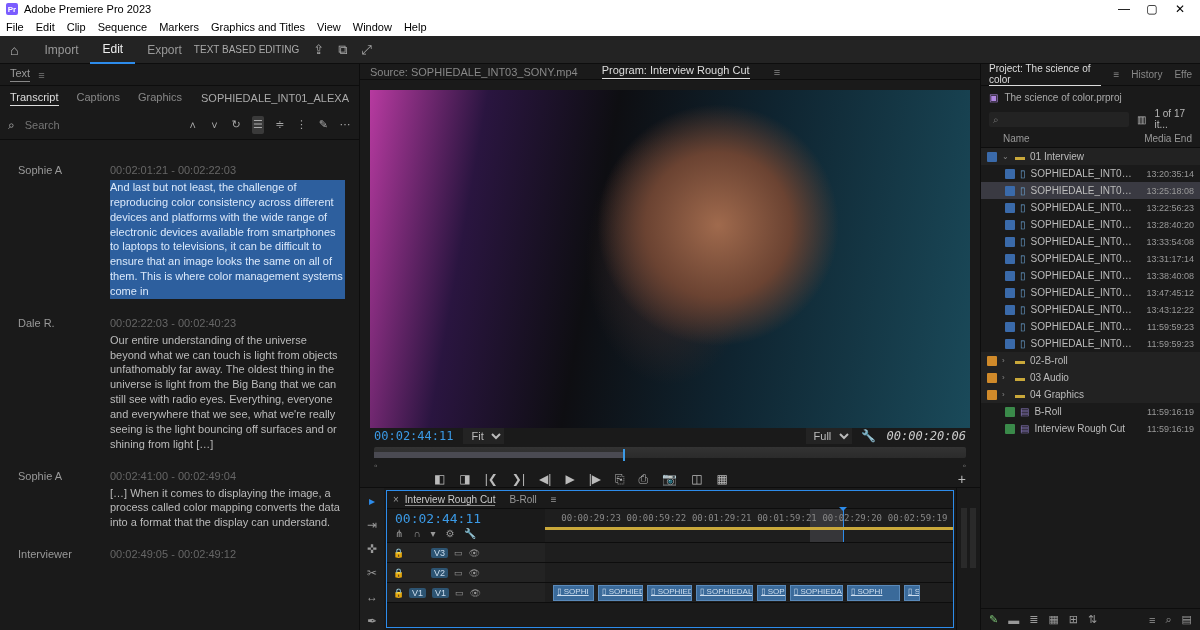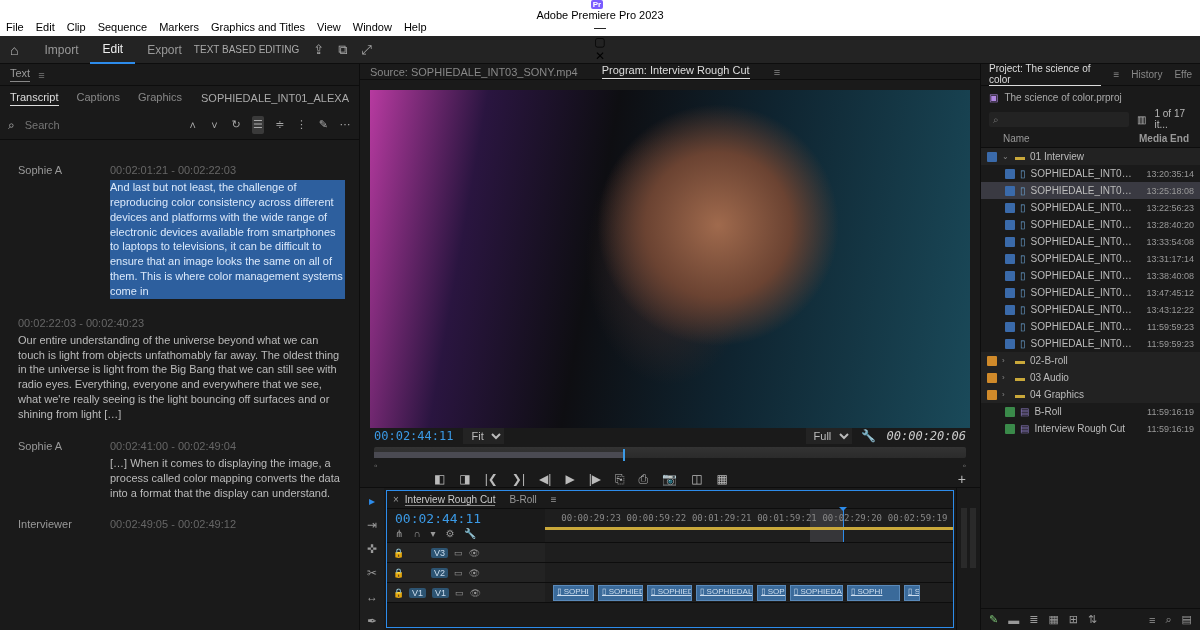--- a/index.html
+++ b/index.html
@@ -1,18 +1,18 @@
 <!DOCTYPE html>
 <html><head>
 <meta charset="utf-8">
 <style>
 * { margin: 0; padding: 0; box-sizing: border-box; font-family: -apple-system, "Segoe UI", sans-serif; }
 body { background: #1e1e1e; color: #b8b8b8; font-size: 11px; width: 1200px; height: 630px; overflow: hidden; }
 
-.titlebar { background: #fff; height: 18px; display: flex; align-items: center; padding: 0 6px; color: #000; font-size: 11px; flex-direction: column; }
+.titlebar { background: #fff; height: 18px; display: flex; align-items: center; padding: 0 6px; color: #000; font-size: 11px; }
 .titlebar .ico { width: 12px; height: 12px; background: #7a5cff; border-radius: 2px; margin-right: 6px; display: inline-flex; align-items: center; justify-content: center; color: #fff; font-size: 8px; font-weight: bold; }
 .titlebar .spacer { flex: 1; }
 .titlebar .winbtn { width: 28px; text-align: center; font-size: 12px; cursor: default; }
 
 .menubar { background: #fff; height: 18px; display: flex; align-items: center; padding: 0 6px; color: #000; font-size: 11px; gap: 12px; }
 
 .topbar { background: #232323; height: 28px; display: flex; align-items: center; padding: 0 10px; border-bottom: 1px solid #0d0d0d; }
 .topbar .home { font-size: 14px; color: #bbb; margin-right: 14px; }
 .topbar .tab { padding: 0 12px; height: 28px; display: flex; align-items: center; color: #999; font-size: 12px; }
 .topbar .tab.active { border-bottom: 2px solid #2d8ceb; color: #eee; }
@@ -96,21 +96,21 @@
 
 .rightpanel { width: 220px; border-left: 1px solid #0d0d0d; display: flex; flex-direction: column; background: #1a1a1a; }
 .rightpanel .rtabs { height: 22px; display: flex; align-items: center; padding: 0 8px; gap: 12px; font-size: 10px; color: #888; border-bottom: 1px solid #0d0d0d; }
 .rightpanel .rtabs .rt.active { color: #ddd; border-bottom: 1px solid #ddd; }
 .rightpanel .projname { height: 22px; display: flex; align-items: center; gap: 6px; padding: 0 8px; font-size: 10px; color: #aaa; }
 .rightpanel .projname .ico { color: #b087e0; }
 .rightpanel .searchrow2 { height: 22px; display: flex; align-items: center; padding: 0 8px; gap: 8px; font-size: 10px; }
 .rightpanel .searchrow2 input { flex: 1; background: #232323; border: none; border-radius: 2px; padding: 2px 4px; color: #888; outline: none; font-size: 10px; }
 .rightpanel .cols { height: 18px; display: flex; padding: 0 8px; font-size: 10px; color: #999; border-bottom: 1px solid #0d0d0d; align-items: center; }
 .rightpanel .cols .c1 { flex: 1; }
-.rightpanel .cols .c2 { width: 56px; text-align: center; font-weight: bold; }
+.rightpanel .cols .c2 { width: 56px; text-align: right; }
 .bins { flex: 0 0 auto; }
 .binrow { height: 17px; display: flex; align-items: center; padding: 0 6px; gap: 5px; font-size: 10px; color: #bbb; }
 .binrow .sq { width: 10px; height: 10px; border-radius: 1px; flex-shrink: 0; }
 .binrow .sq.blue { background: #3a6aaa; }
 .binrow .sq.orange { background: #d08a2a; }
 .binrow .sq.green { background: #3a8a4a; }
 .binrow .arrow { width: 8px; font-size: 8px; color: #888; }
 .binrow .folder { color: #c9a83a; font-size: 10px; }
 .binrow .iclip { color: #6aa0d0; font-size: 10px; }
 .binrow .iseq { color: #8a7ac0; font-size: 10px; }
@@ -196,20 +196,21 @@
           <div class="speaker"></div>
         </div>
         <div class="trow">
           <div class="speaker">Sophie A</div>
           <div class="body">
             <div class="tc">00:02:01:21 - 00:02:22:03</div>
             <div class="txt highlight">And last but not least, the challenge of reproducing color consistency across different devices and platforms with the wide range of electronic devices available from smartphones to laptops to televisions, it can be difficult to ensure that an image looks the same on all of them. This is where color management systems come in</div>
           </div>
         </div>
         <div class="trow">
+          <div class="speaker">Dale R.</div>
           <div class="body">
             <div class="tc">00:02:22:03 - 00:02:40:23</div>
             <div class="txt">Our entire understanding of the universe beyond what we can touch is light from objects unfathomably far away. The oldest thing in the universe is light from the Big Bang that we can still see with radio eyes. Everything, everyone and everywhere that we see, what we're really seeing is the light bouncing off surfaces and or shining from light […]</div>
           </div>
         </div>
         <div class="trow">
           <div class="speaker">Sophie A</div>
           <div class="body">
             <div class="tc">00:02:41:00 - 00:02:49:04</div>
             <div class="txt">[…] When it comes to displaying the image, a process called color mapping converts the data into a format that the display can understand.</div>

